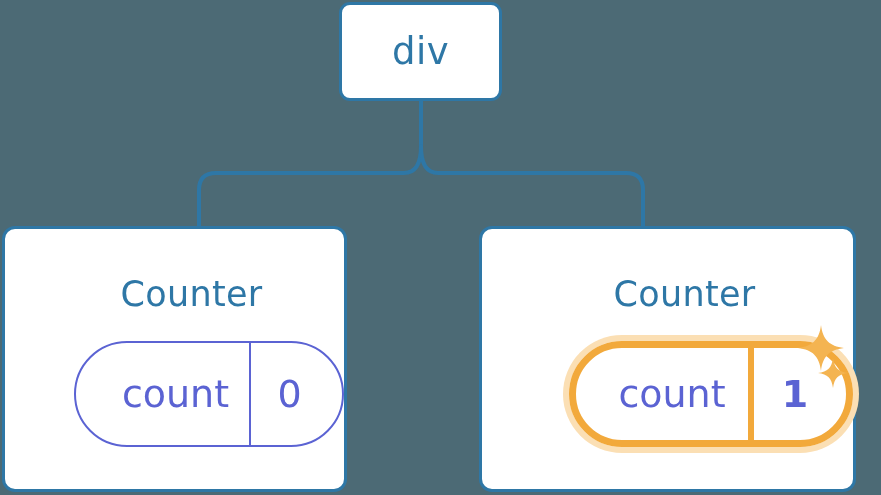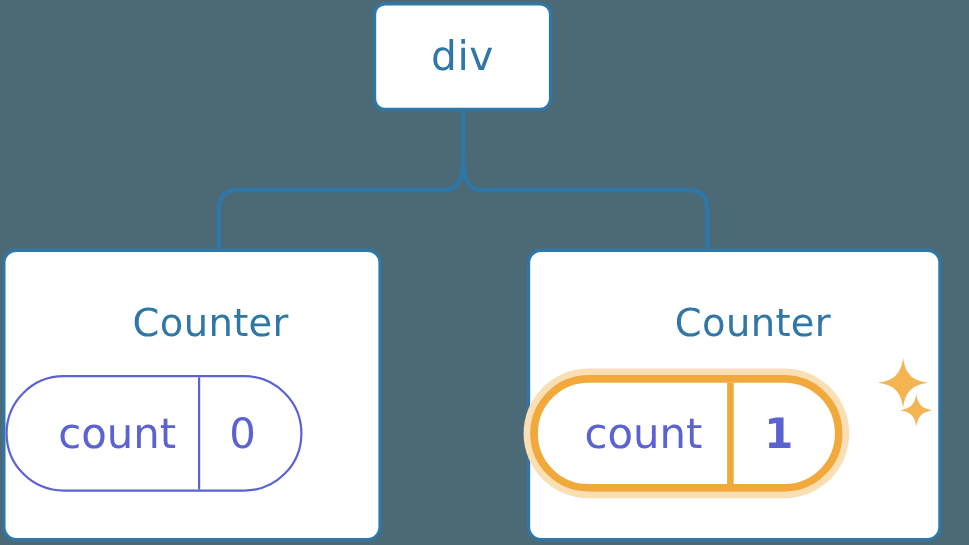--- a/index.html
+++ b/index.html
@@ -80,21 +80,21 @@
     margin-left: 34px;
   }
 
   
   .pill-wrap {
     position: absolute;
     left: 0;
     right: 0;
     top: 112px;
     display: flex;
-    justify-content: flex-start;
+    justify-content: flex-end;
   }
 
   .pill {
     position: relative;
     display: flex;
     align-items: stretch;
     height: 106px;
     border: 2px solid #5b63d3;
     border-radius: 53px;
     box-sizing: border-box;

